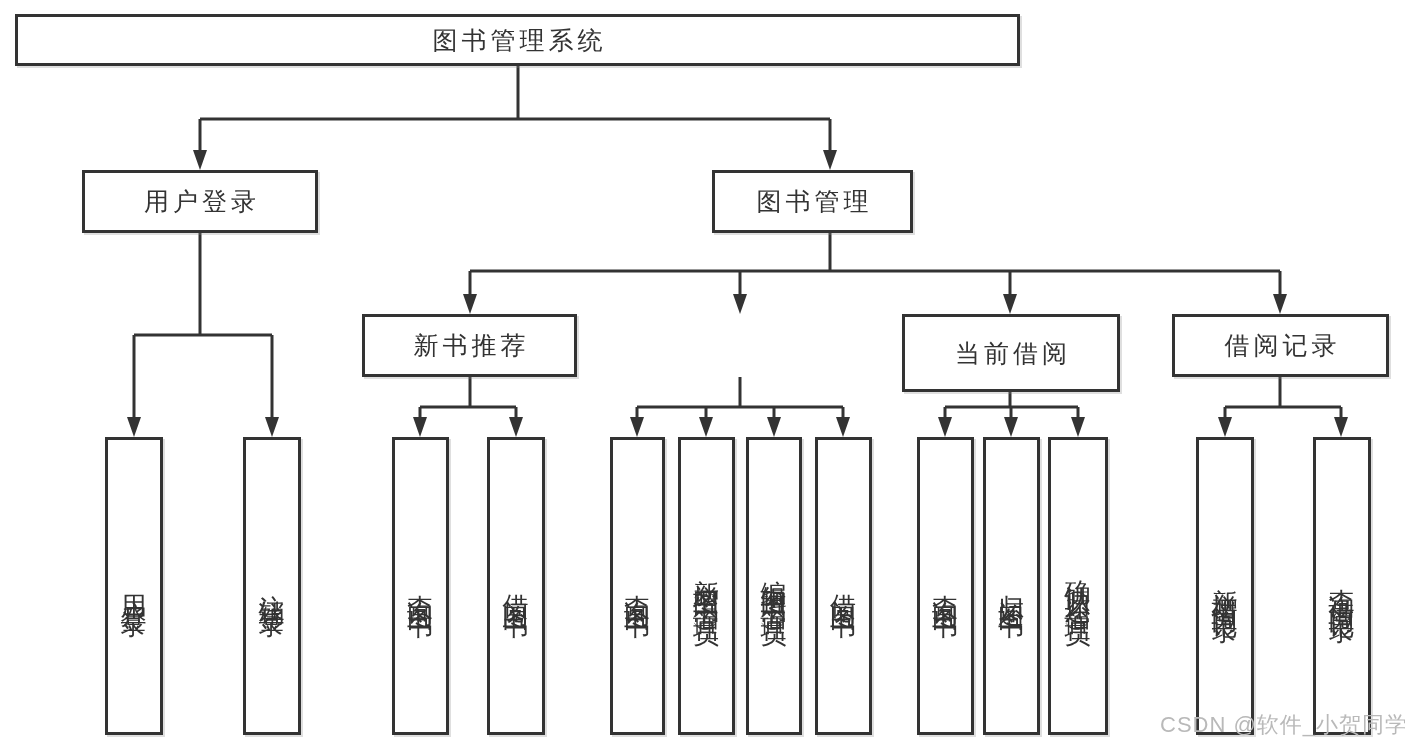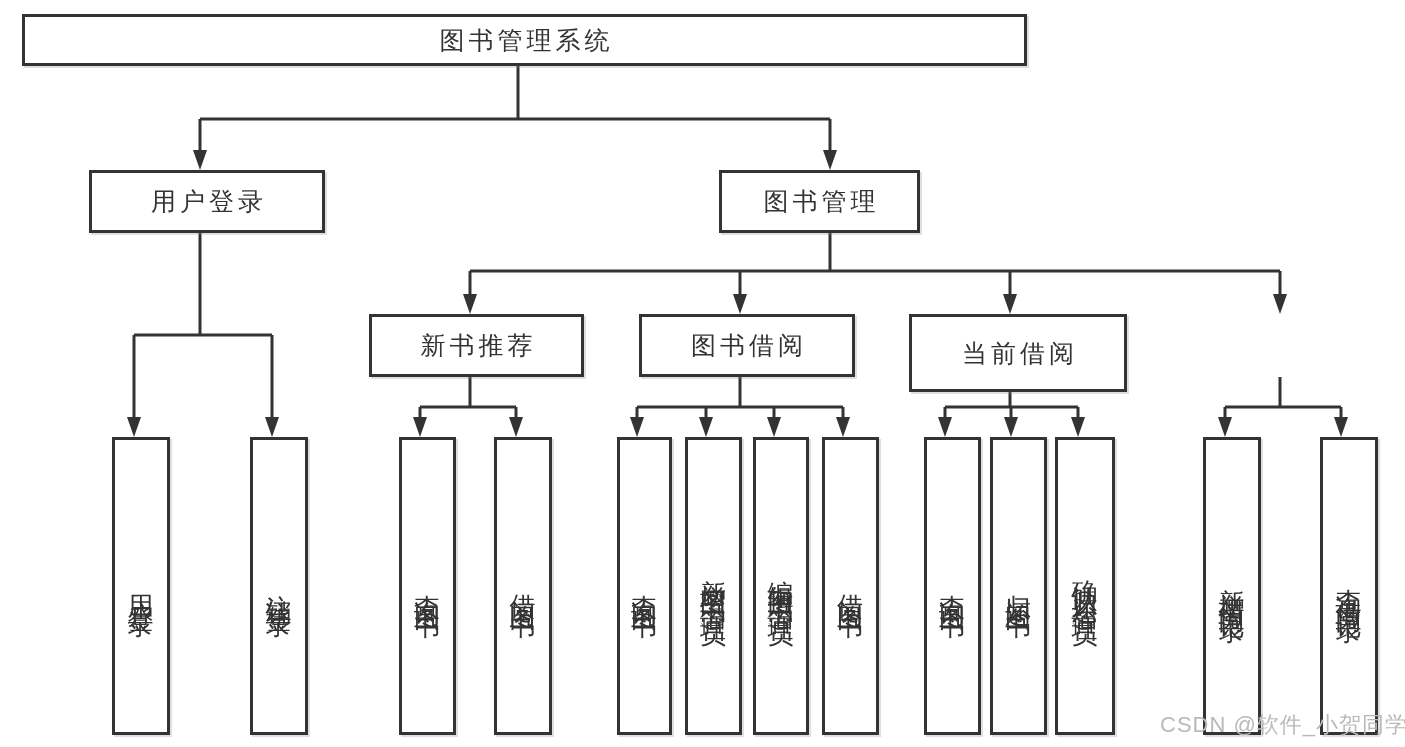--- a/index.html
+++ b/index.html
@@ -25,21 +25,20 @@
   .node {
     position: absolute;
     box-sizing: border-box;
     border: 3px solid #333333;
     background: #ffffff;
     color: #333333;
     display: flex;
     align-items: center;
     justify-content: center;
     box-shadow: 2px 2px 0 rgba(140,140,140,0.28);
-    margin-left: 7px;
   }
   .hnode {
     font-size: 25px;
     letter-spacing: 4px;
     text-indent: 4px;
     white-space: nowrap;
   }
   .vnode {
     font-size: 26px;
   }
@@ -138,26 +137,26 @@
   <div class="node hnode" style="left:82px;top:170px;width:236px;height:63px">
     <span>用户登录</span>
   </div>
   <div class="node hnode" style="left:712px;top:170px;width:201px;height:63px">
     <span>图书管理</span>
   </div>
 
   <div class="node hnode" style="left:362px;top:314px;width:215px;height:63px">
     <span>新书推荐</span>
   </div>
-  <div class="node hnode" style="left:632px;top:314px;width:216px;height:63px">
-    <span>图书借阅</span>
-  </div>
   <div class="node hnode" style="left:902px;top:314px;width:218px;height:78px">
     <span>当前借阅</span>
   </div>
+  <div class="node hnode" style="left:1172px;top:314px;width:217px;height:63px">
+    <span>借阅记录</span>
+  </div>
 
   <div class="node vnode" style="left:105px;top:437px;width:58px;height:298px">
     <span class="vtext">用户登录</span>
   </div>
   <div class="node vnode" style="left:243px;top:437px;width:58px;height:298px">
     <span class="vtext">注销登录</span>
   </div>
 
   <div class="node vnode" style="left:392px;top:437px;width:57px;height:298px">
     <span class="vtext">查询图书</span>

